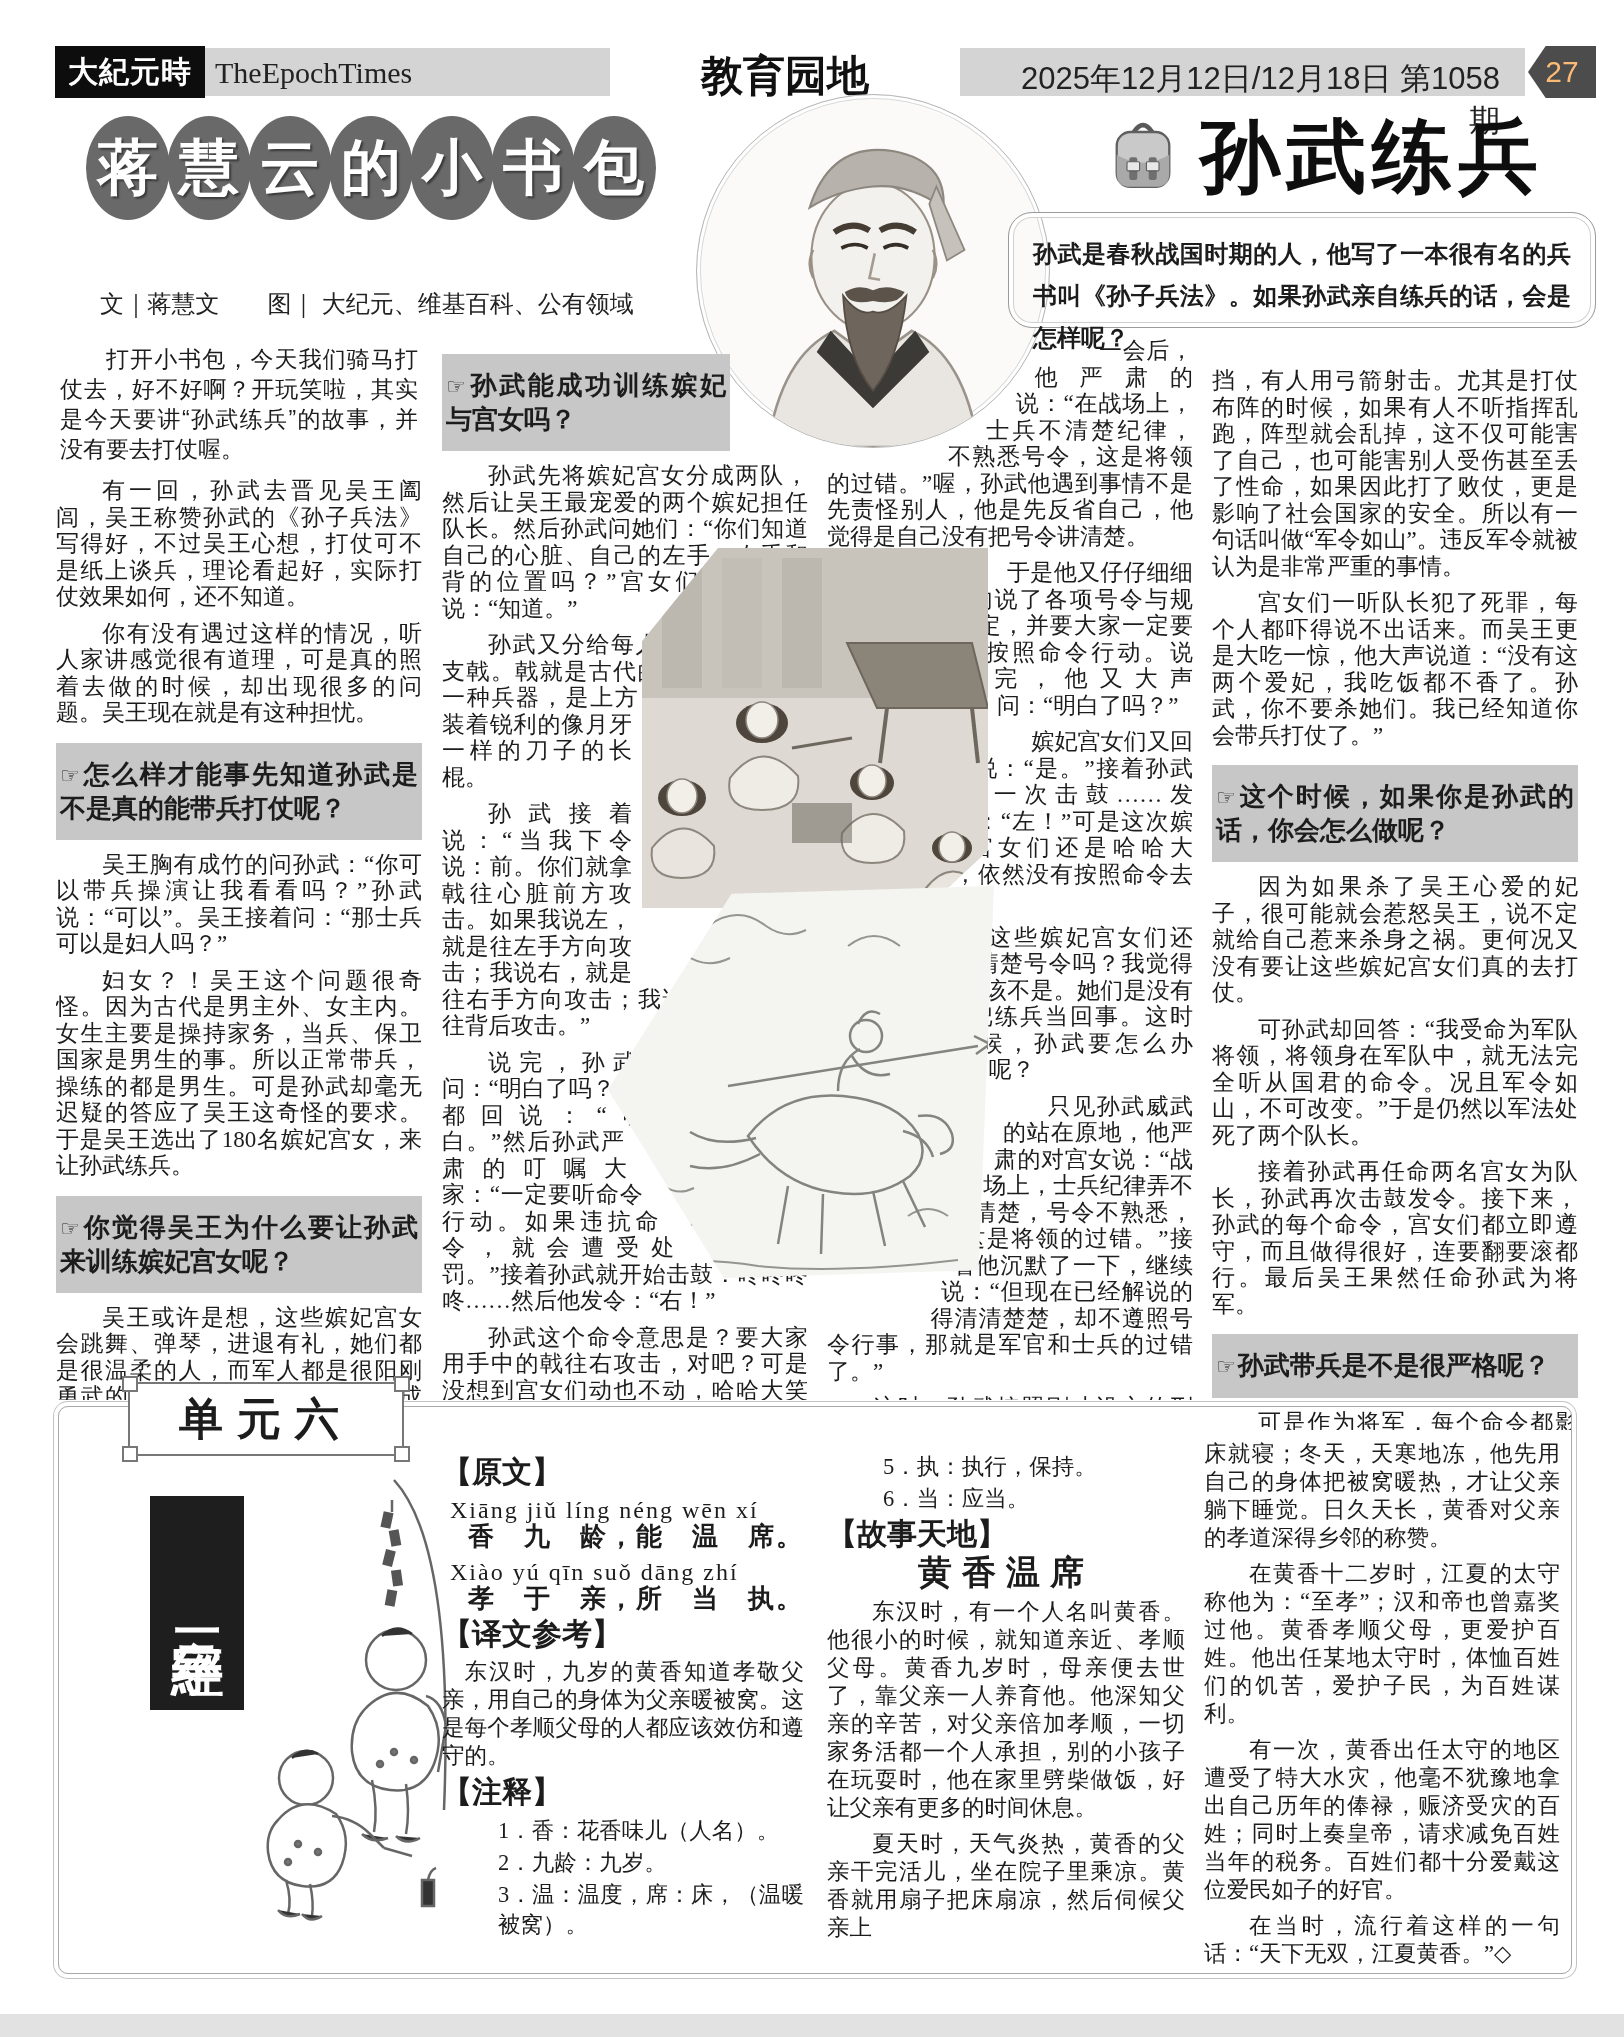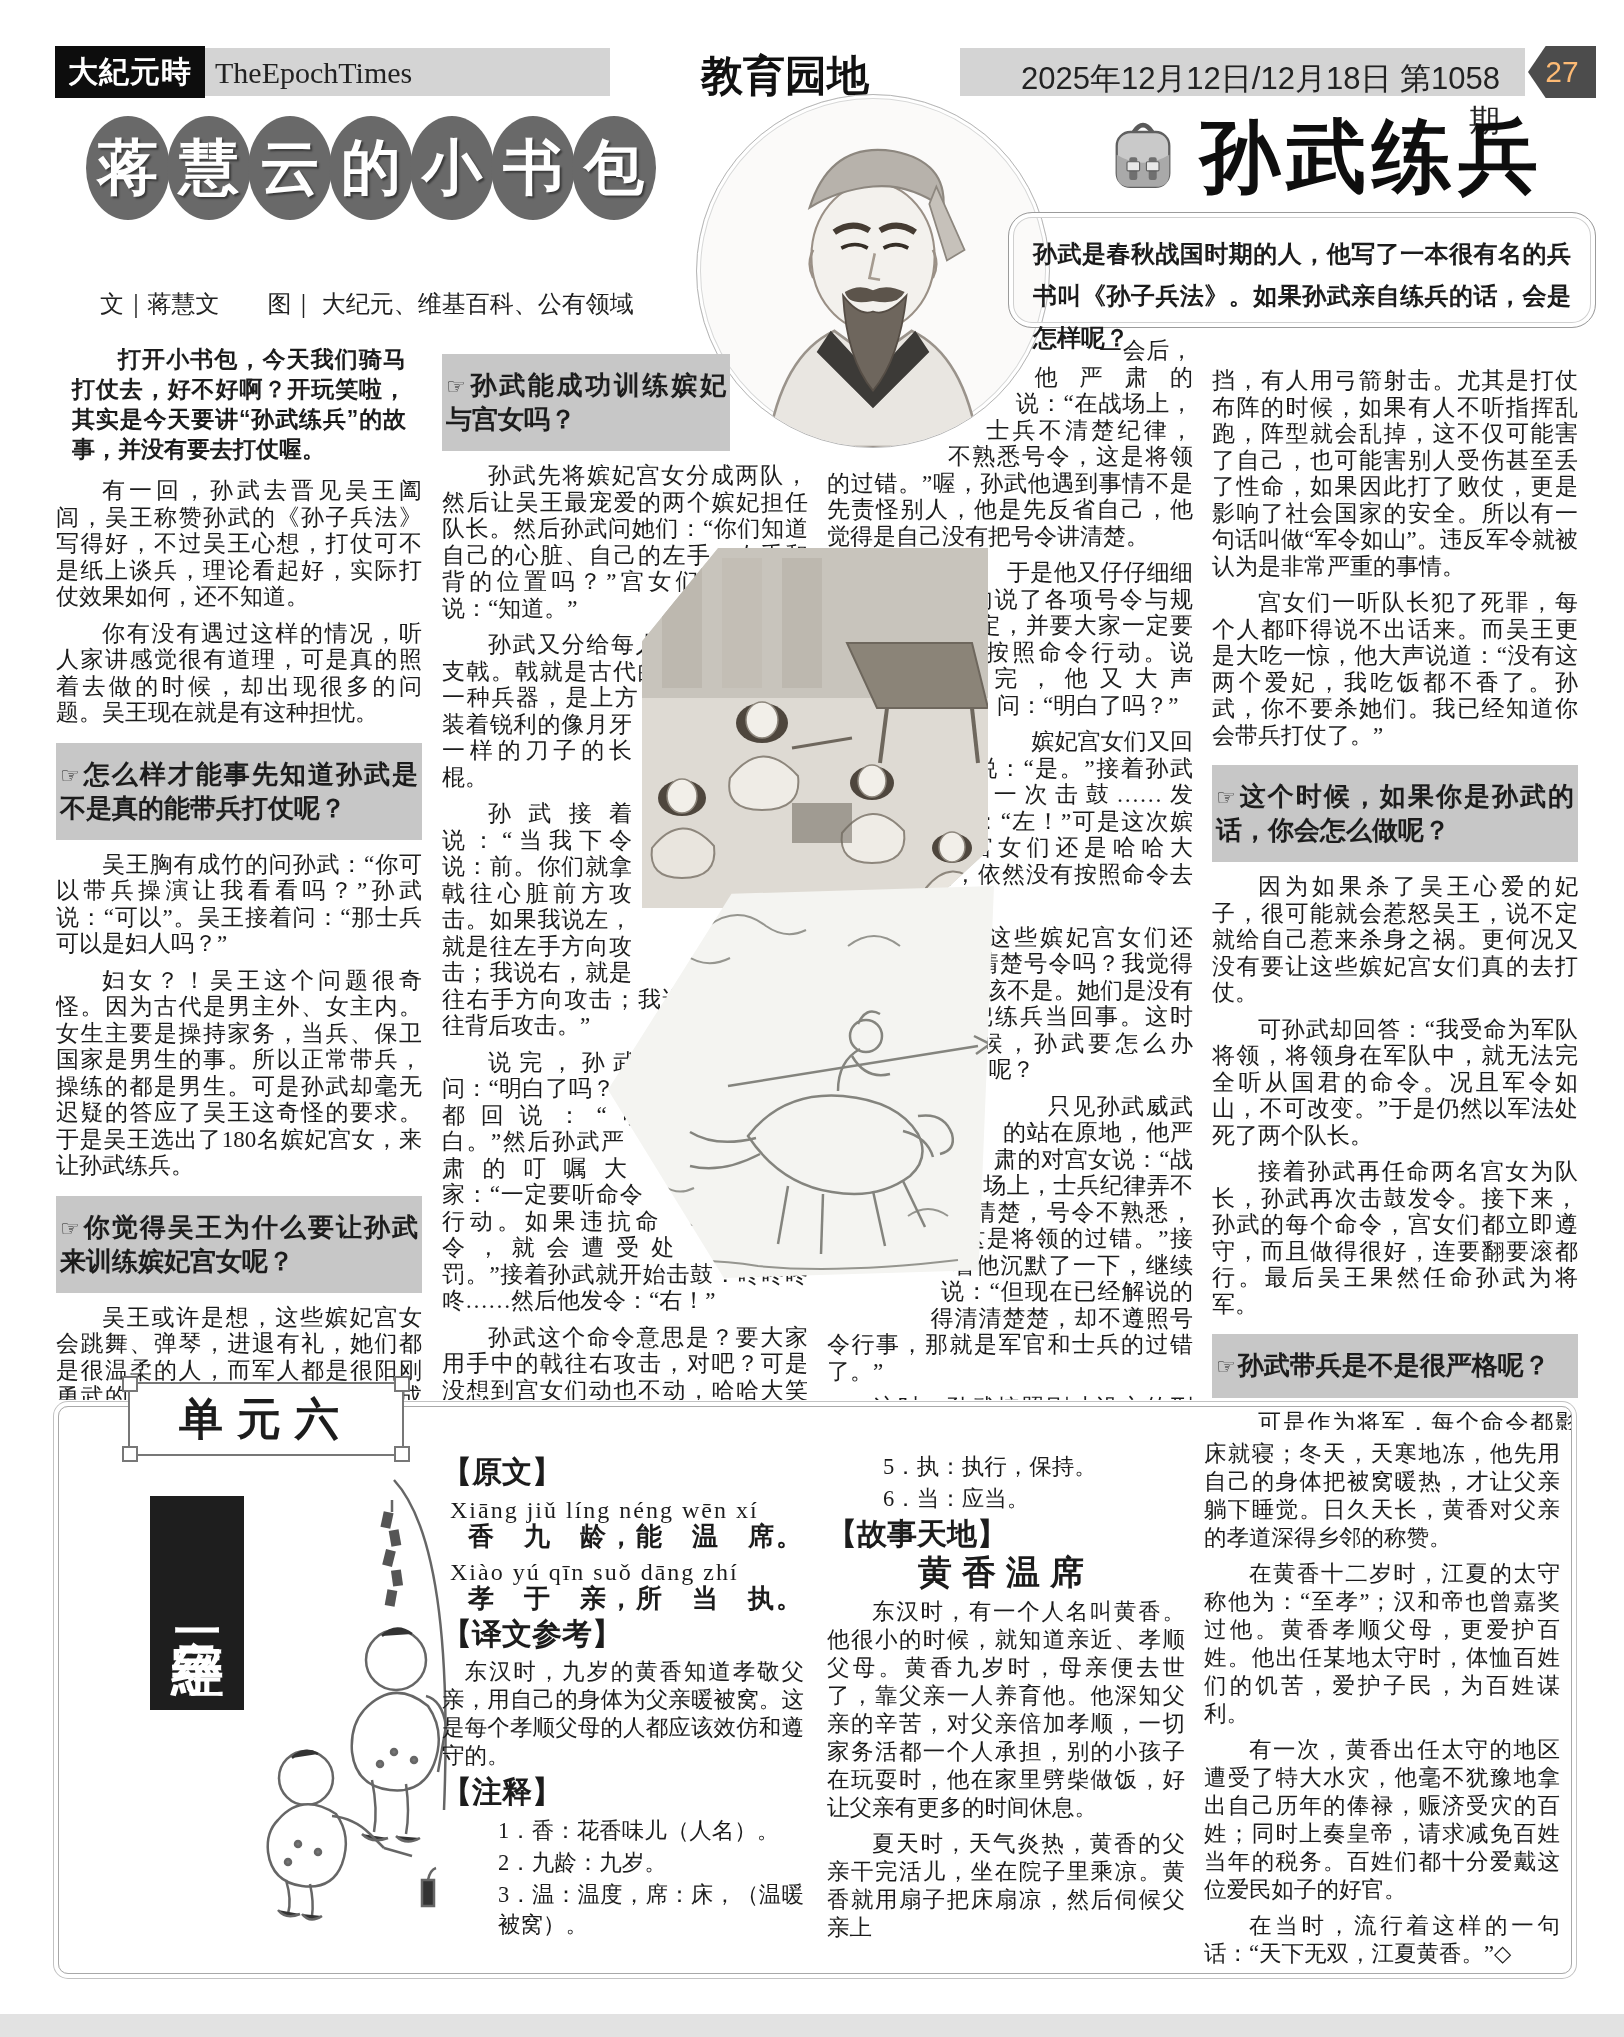--- a/index.html
+++ b/index.html
@@ -35,21 +35,21 @@
   .intro-box{position:absolute;left:1008px;top:212px;width:588px;height:116px;border:1px solid #9b9b9b;border-radius:24px;
       box-shadow:inset 0 0 0 4px #fff,inset 0 0 0 5px #cfcfcf;
       font-size:24px;font-weight:600;line-height:42px;padding:20px 24px;box-sizing:border-box;text-align:justify;}
 
   
   .col{position:absolute;top:338px;width:366px;height:1062px;font-size:23px;line-height:26.5px;
       text-align:justify;overflow:hidden;}
   #col1{left:56px;} #col2{left:442px;} #col3{left:827px;} #col4{left:1212px;top:332px;margin-top:36px;}
   .p{margin:0 0 10px;text-indent:2em;}
   .p.cont{text-indent:0;}
-  .lead{font-family:"Liberation Sans","DejaVu Sans",sans-serif;font-weight:bold;margin:6px 16px 14px;text-indent:2em;line-height:30px;}
+  .lead{font-family:"Liberation Sans","DejaVu Sans",sans-serif;font-weight:normal;margin:6px 4px 14px;text-indent:2em;line-height:30px;}
   .subhead{background:#c7c7c7;font-family:"Liberation Sans","DejaVu Sans",sans-serif;font-weight:bold;
       font-size:26px;line-height:33px;padding:15px 4px;margin:16px 0 12px;text-indent:0;}
   .subhead .ptr{font-size:22px;margin-right:2px;font-weight:normal;}
   .w290{width:288px;box-sizing:border-box;}
 
   
   .fl-r{float:right;} .fl-l{float:left;}
   .sp-c2-circle{width:64px;height:100px;shape-outside:polygon(100% 0,100% 100%,30% 100%,0 0);}
   .sp-c2-court{width:168px;height:332px;margin-left:8px;shape-outside:polygon(42% 0,100% 0,100% 100%,0 100%,0 26%);}
   .sp-c2-horse{width:176px;height:194px;margin-left:8px;shape-outside:polygon(55% 0,100% 0,100% 100%,30% 100%,0 52%);}

